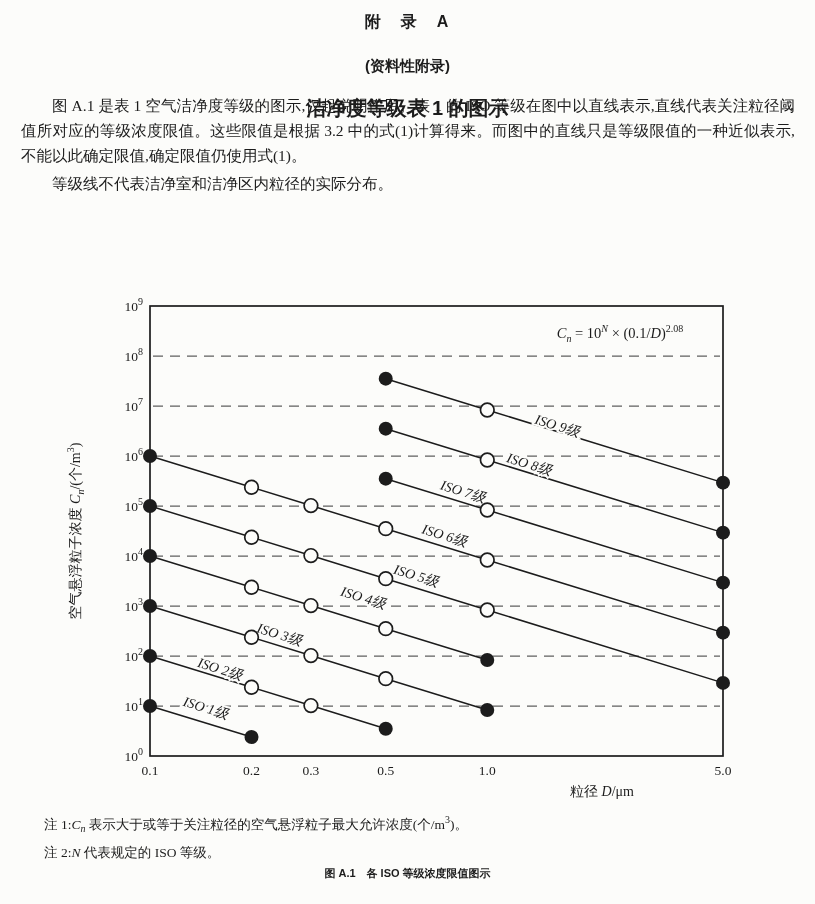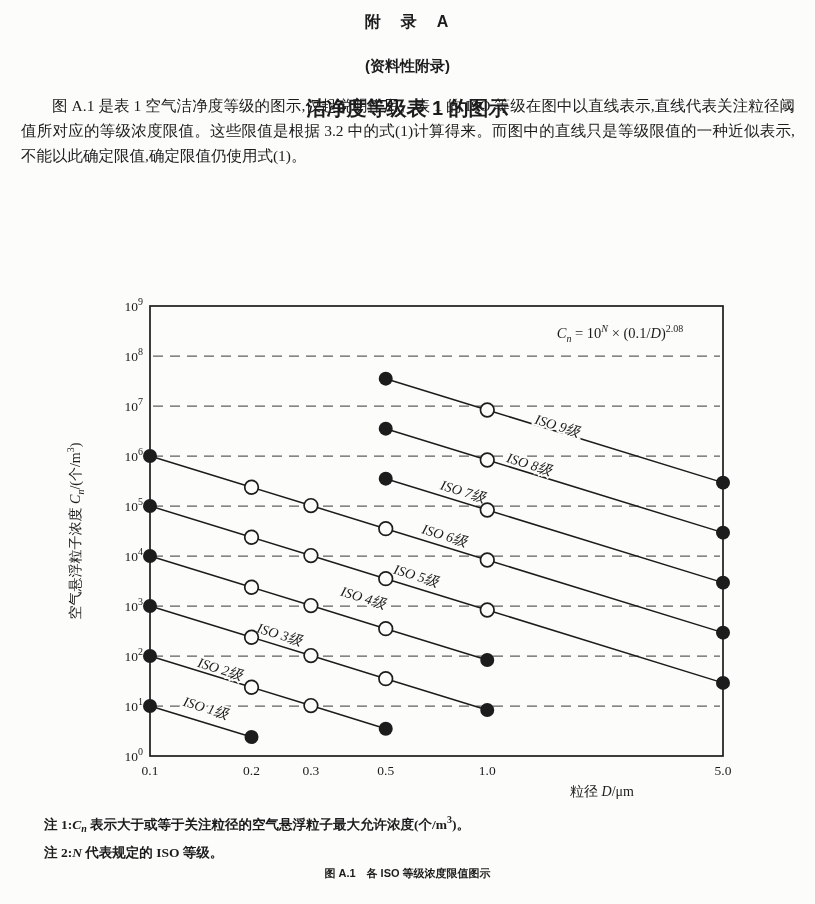--- a/index.html
+++ b/index.html
@@ -18,21 +18,21 @@
   .h-type{font-size:15px;font-weight:bold;margin-top:24px;}
   .h-title{font-size:20px;font-weight:bold;margin-top:19px;}
   .doc-body{
     position:absolute;top:93px;left:21px;width:774px;
     font-size:15.5px;line-height:25px;text-align:justify;
   }
   .para{margin:0 0 3px 0;text-indent:2em;}
   .chart{position:absolute;left:0;top:285px;}
   svg text{font-family:"Liberation Serif","DejaVu Serif",serif;}
   .notes{position:absolute;left:44px;top:808px;font-size:13.5px;line-height:24px;}
-  .note{white-space:nowrap;font-weight:bold;}
+  .note{white-space:nowrap;}
   .note i{font-style:italic;}
   .note sub{font-size:10px;font-style:italic;}
   .note sup{font-size:10px;}
   .caption{
     position:absolute;top:866px;left:0;width:100%;text-align:center;
     font-weight:bold;font-size:11px;
     font-family:"Liberation Sans","DejaVu Sans",sans-serif;
   }
 </style>
 </head>
@@ -41,20 +41,21 @@
 <div class="page">
 
   <header class="doc-header">
     <div class="h-appendix">附　录　A</div>
     <div class="h-type">(资料性附录)</div>
     <div class="h-title">洁净度等级表 1 的图示</div>
   </header>
 
   <section class="doc-body">
     <p class="para">图 A.1 是表 1 空气洁净度等级的图示,仅起说明作用。表 1 的 ISO 等级在图中以直线表示,直线代表关注粒径阈值所对应的等级浓度限值。这些限值是根据 3.2 中的式(1)计算得来。而图中的直线只是等级限值的一种近似表示,不能以此确定限值,确定限值仍使用式(1)。</p>
+    <p class="para">等级线不代表洁净室和洁净区内粒径的实际分布。</p>
   </section>
 
   <svg id="chart-svg" class="chart" width="815" height="518" viewBox="0 0 815 518">
       <line x1="153" y1="421" x2="720" y2="421" stroke="#5f5f5f" stroke-width="1.25" stroke-dasharray="10 7"></line>
       <line x1="153" y1="371" x2="720" y2="371" stroke="#5f5f5f" stroke-width="1.25" stroke-dasharray="10 7"></line>
       <line x1="153" y1="321" x2="720" y2="321" stroke="#5f5f5f" stroke-width="1.25" stroke-dasharray="10 7"></line>
       <line x1="153" y1="271" x2="720" y2="271" stroke="#5f5f5f" stroke-width="1.25" stroke-dasharray="10 7"></line>
       <line x1="153" y1="221" x2="720" y2="221" stroke="#5f5f5f" stroke-width="1.25" stroke-dasharray="10 7"></line>
       <line x1="153" y1="171" x2="720" y2="171" stroke="#5f5f5f" stroke-width="1.25" stroke-dasharray="10 7"></line>
       <line x1="153" y1="121" x2="720" y2="121" stroke="#5f5f5f" stroke-width="1.25" stroke-dasharray="10 7"></line>

